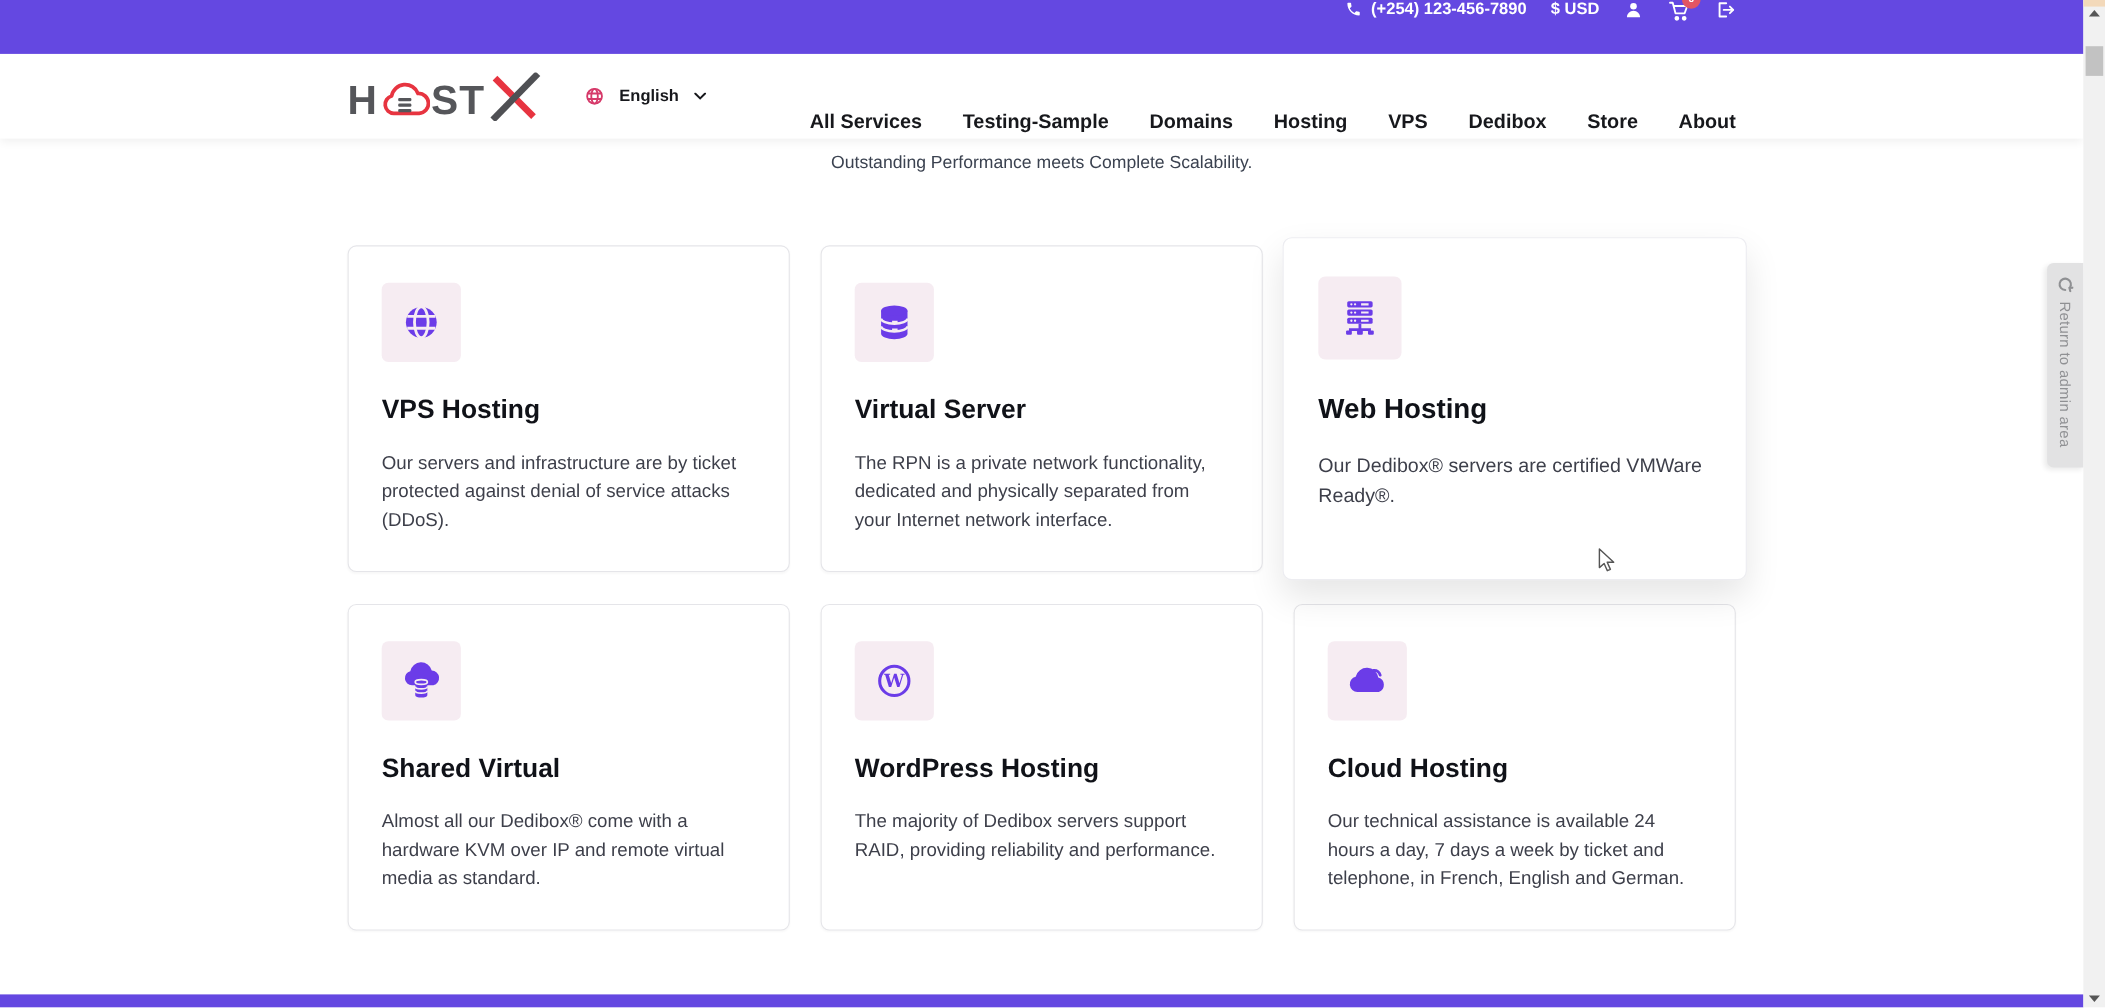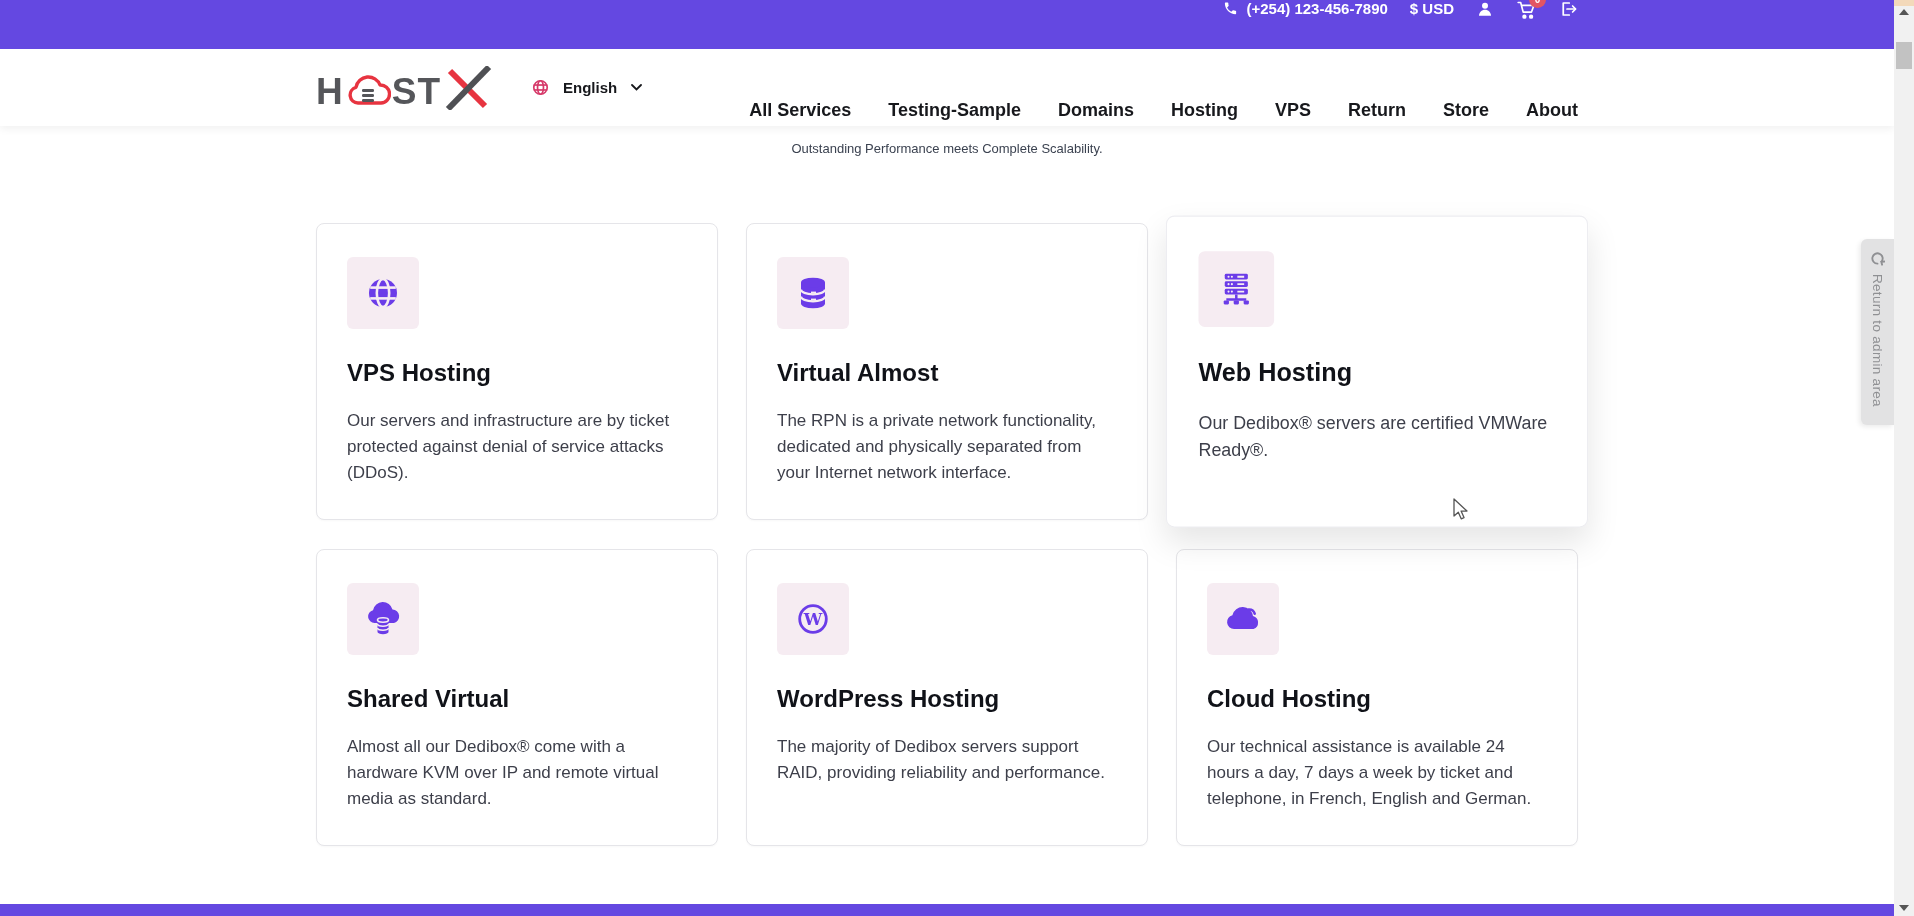--- a/index.html
+++ b/index.html
@@ -24,21 +24,21 @@
   .header-inner { width:1262px; height:100%; margin:0 auto; display:flex; align-items:center; }
   .logo { display:flex; align-items:flex-end; cursor:pointer; }
   .logo-txt { font-size:37px; font-weight:bold; color:#55565a; letter-spacing:1px; line-height:1; }
   .lang { display:flex; align-items:center; gap:14px; margin-left:40px; cursor:pointer; }
   .lang-label { font-size:15px; font-weight:bold; color:#17181c; }
   .nav { margin-left:auto; display:flex; gap:37px; }
   .nav-item { font-size:18px; font-weight:bold; color:#17181c; cursor:pointer; white-space:nowrap;margin-top:45px; }
 
   
   .content { position:absolute; top:126px; left:0; width:1894px; height:778px; background:#fff; }
-  .tagline { margin-top:12px; text-align:center; font-size:13px; line-height:22px; color:#3b4250; }
+  .tagline { margin-top:12px; text-align:center; font-size:16px; line-height:22px; color:#3b4250; }
   .grid { width:1262px; margin:63px auto 0; display:grid; grid-template-columns:repeat(3,1fr);
     column-gap:28px; row-gap:29px; }
   .card { min-height:295px; background:#fff; border:1px solid #e5e5e9; border-radius:8px;
     padding:33px 30px; box-shadow:0 1px 2px rgba(0,0,0,0.03); cursor:pointer; }
   .card.hovered { transform:scale(1.05); box-shadow:0 14px 30px rgba(0,0,0,0.10); border-color:#ededf1; position:relative; z-index:2; }
   .icon-box { width:72px; height:72px; border-radius:6px; background:#f6ecf2; display:flex;
     align-items:center; justify-content:center; margin-bottom:30px; }
   .card-title { font-size:24px; font-weight:bold; color:#101218; margin-bottom:21px; }
   .card-desc { font-size:17px; line-height:26px; color:#3d3f4a; max-width:348px; }
 
@@ -148,21 +148,21 @@
             </svg>
         </span>
       </div>
 
       <div class="nav">
         <span class="nav-item">All Services</span>
         <span class="nav-item">Testing-Sample</span>
         <span class="nav-item">Domains</span>
         <span class="nav-item">Hosting</span>
         <span class="nav-item">VPS</span>
-        <span class="nav-item">Return</span>
+        <span class="nav-item">Dedibox</span>
         <span class="nav-item">Store</span>
         <span class="nav-item">About</span>
       </div>
     </div>
   </div>
 
   <div class="content">
     <div class="tagline">Outstanding Performance meets Complete Scalability.</div>
 
     <div class="grid">
@@ -188,21 +188,21 @@
             <svg width="40" height="40" viewBox="0 0 40 40">
               <path d="M8 9.5 v21 a12 4.8 0 0 0 24 0 v-21 z" fill="#6b3ce8"></path>
               <ellipse cx="20" cy="9.5" rx="12" ry="4.8" fill="#6b3ce8"></ellipse>
               <path d="M8 16.5 a12 4.8 0 0 0 24 0" fill="none" stroke="#f6ecf2" stroke-width="2.2"></path>
               <path d="M8 23.5 a12 4.8 0 0 0 24 0" fill="none" stroke="#f6ecf2" stroke-width="2.2"></path>
               <line x1="18" y1="19.6" x2="23" y2="19.6" stroke="#f6ecf2" stroke-width="2"></line>
               <line x1="18" y1="26.6" x2="23" y2="26.6" stroke="#f6ecf2" stroke-width="2"></line>
             </svg>
           </span>
         </div>
-        <div class="card-title">Virtual Almost</div>
+        <div class="card-title">Virtual Server</div>
         <div class="card-desc">The RPN is a private network functionality, dedicated and physically separated from your Internet network interface.</div>
       </div>
 
       <div class="card hovered">
         <div class="icon-box">
           <span style="display:inline-flex;">
             <svg width="40" height="40" viewBox="0 0 40 40">
               <rect x="9" y="5.5" width="22" height="5.4" rx="1.4" fill="#6b3ce8"></rect>
               <rect x="9" y="12.6" width="22" height="5.4" rx="1.4" fill="#6b3ce8"></rect>
               <rect x="9" y="19.7" width="22" height="5.4" rx="1.4" fill="#6b3ce8"></rect>

